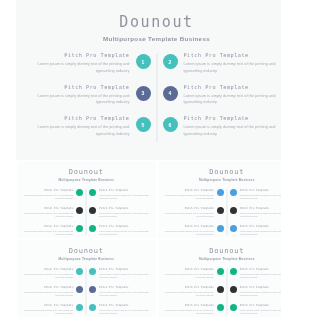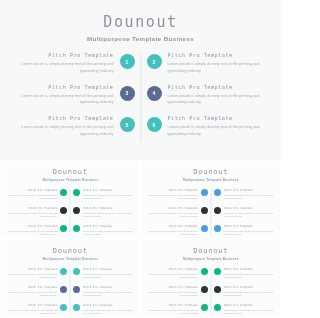--- a/index.html
+++ b/index.html
@@ -2,21 +2,21 @@
 <html><head>
 <meta charset="utf-8">
 <style>
   * { margin:0; padding:0; box-sizing:border-box; }
   html, body {
     width:281px; height:318px;
     background:#ffffff;
     font-family:"Liberation Sans", sans-serif;
     overflow:hidden;
   }
-  .page { position:relative; width:281px; height:318px; background:#ffffff; }
+  .page { position:relative; width:281px; height:318px; background:#ffffff;padding-left:16px; }
 
   
   .slide { position:relative; overflow:hidden; background:#f7f8f8; }
 
   
   .arc {
     position:absolute; border-style:solid; border-color:transparent;
     border-radius:50%;
   }
   .arc.tl { border-top-color:#3fb6b2; border-left-color:#3fb6b2; }

